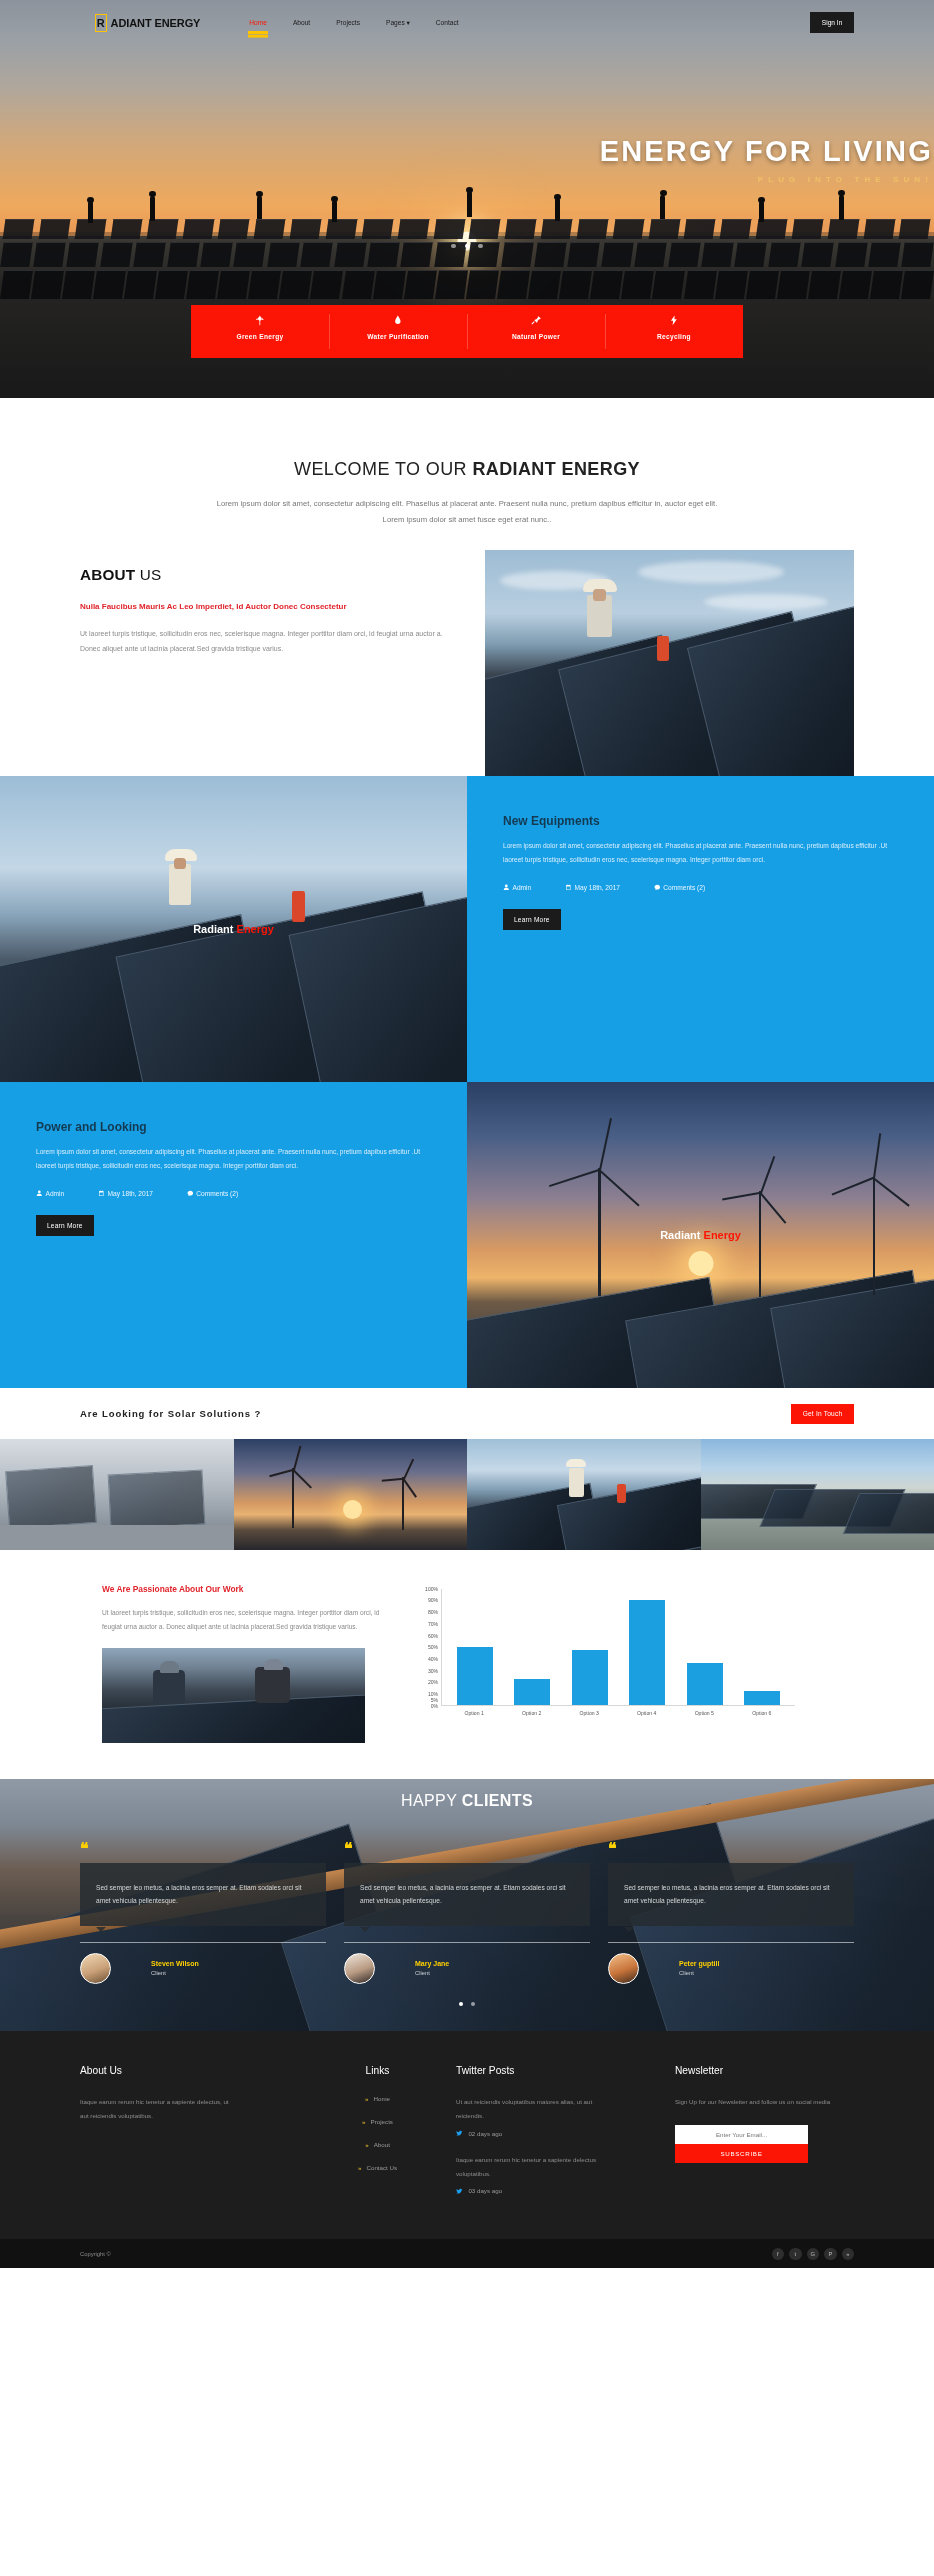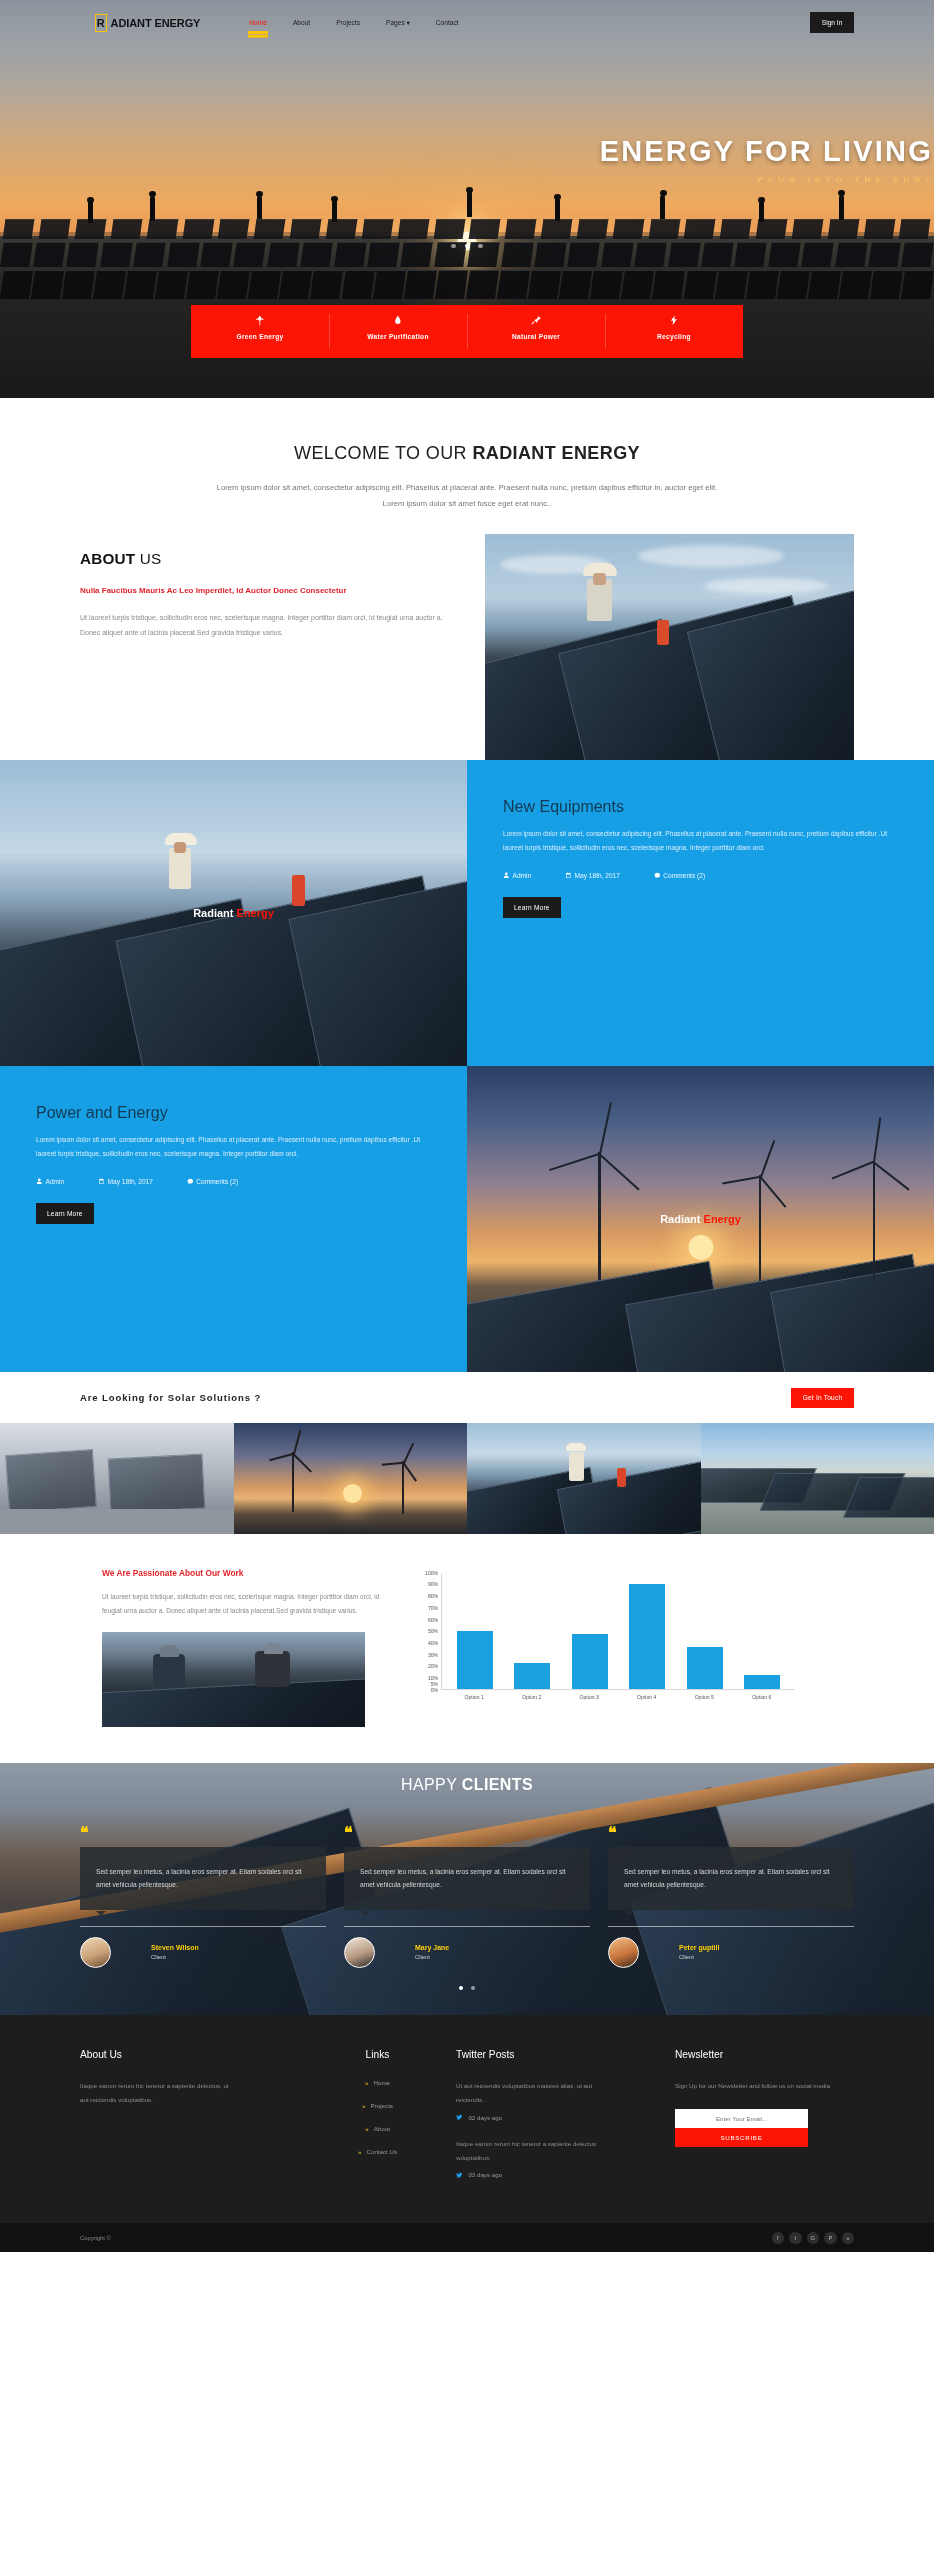--- a/index.html
+++ b/index.html
@@ -68,21 +68,21 @@
   .feat { flex:1; text-align:center; padding-top:8px; position:relative; }
   .feat + .feat:before {
     content:""; position:absolute; left:0; top:8.8px; bottom:8.8px; width:0.7px;
     background:rgba(255,255,255,.22);
   }
   .feat-ico { height:16px; color:#fff; font-size:12.4px; line-height:16px; }
   .feat-ico svg { width:11.7px; height:14.6px; fill:#fff; }
   .feat-label { margin-top:4.4px; font-size:6.6px; font-weight:700; color:#fff; letter-spacing:0.3px; }
 
   
-  .welcome { padding:45px 0 22px; text-align:center; }
+  .welcome { padding:61px 0 22px; text-align:center; }
   .sec-title { font-size:18px; font-weight:300; color:#222; letter-spacing:0.4px; }
   .sec-title b { font-weight:700; }
   .welcome p {
     margin:16px auto 0; width:511px; font-size:7.7px; line-height:2.1; color:#777;
   }
 
   
   .about { display:flex; align-items:flex-start; padding-bottom:0; }
   .about-left { width:405px; padding:16px 29px 0 0; }
   .h2 { font-size:15.3px; font-weight:300; color:#111; letter-spacing:0.2px; }
@@ -106,21 +106,21 @@
   .ph-panel {
     position:absolute; background:linear-gradient(140deg,#2b3a4b,#16202b 60%,#0e151d);
     border:0.7px solid #4a5b6d;
   }
   .ph-worker { position:absolute; border-radius:2.2px; }
 
   
   .blogrow { display:flex; width:934px; }
   .blog-img { width:467px; height:306px; position:relative; overflow:hidden; }
   .blog-card { width:467px; height:306px; background:#179fe6; padding:38px 36px 0 36px; }
-  .blog-h { font-size:16px; font-weight:400; color:#143a52; }
+  .blog-h { font-size:12px; font-weight:700; color:#143a52; }
   .blog-p { margin-top:11px; font-size:6.6px; line-height:2.05; color:#d8eefb; }
   .blog-meta { margin-top:18px; font-size:6.6px; color:#e8f6ff; }
   .blog-meta span { margin-right:16px; }
   .blog-meta svg { width:6.6px; height:6.6px; fill:#fff; vertical-align:-0.7px; margin-right:2.9px; }
   .btn-dark {
     display:inline-block; margin-top:18px; background:#1b1b1b; color:#fff;
     font-size:6.6px; padding:6.6px 11px; letter-spacing:0.2px; border:none; cursor:pointer;
   }
   .overlay-brand {
     position:absolute; left:50%; top:50%; transform:translate(-50%,-50%);
@@ -507,21 +507,21 @@
             <path d="M12 3C6.5 3 2 6.6 2 11c0 2.5 1.5 4.8 3.8 6.3L5 22l4.8-2.3c.7.1 1.4.2 2.2.2 5.5 0 10-3.6 10-8s-4.5-8.9-10-8.9z"></path>
           </svg><span>Comments (2)</span>
       </span>
     </div>
     <button class="btn-dark">Learn More</button>
   </div>
 </div>
 
 <div class="blogrow">
   <div class="blog-card">
-    <div class="blog-h">Power and Energy</div>
+    <div class="blog-h">Power and Looking</div>
     <div class="blog-p">Lorem ipsum dolor sit amet, consectetur adipiscing elit. Phasellus at placerat ante. Praesent nulla nunc, pretium dapibus efficitur .Ut laoreet turpis tristique, sollicitudin eros nec, scelerisque magna. Integer porttitor diam orci.</div>
     <div class="blog-meta">
       <span>
         <svg viewBox="0 0 24 24">
             <path d="M12 12a5 5 0 1 0 0-10 5 5 0 0 0 0 10zm0 2c-5 0-9 2.6-9 5.5V22h18v-2.5c0-2.9-4-5.5-9-5.5z"></path>
           </svg><span>Admin</span>
       </span>
       <span>
         <svg viewBox="0 0 24 24">
             <path d="M7 2v2H4v18h16V4h-3V2h-2v2H9V2H7zM6 9h12v11H6V9z"></path>

